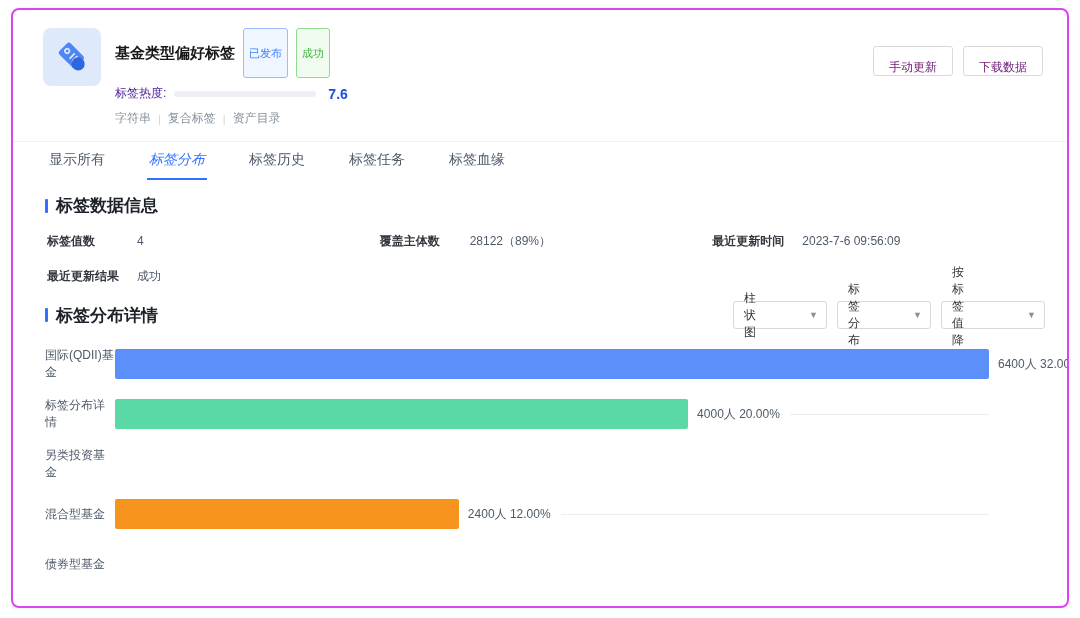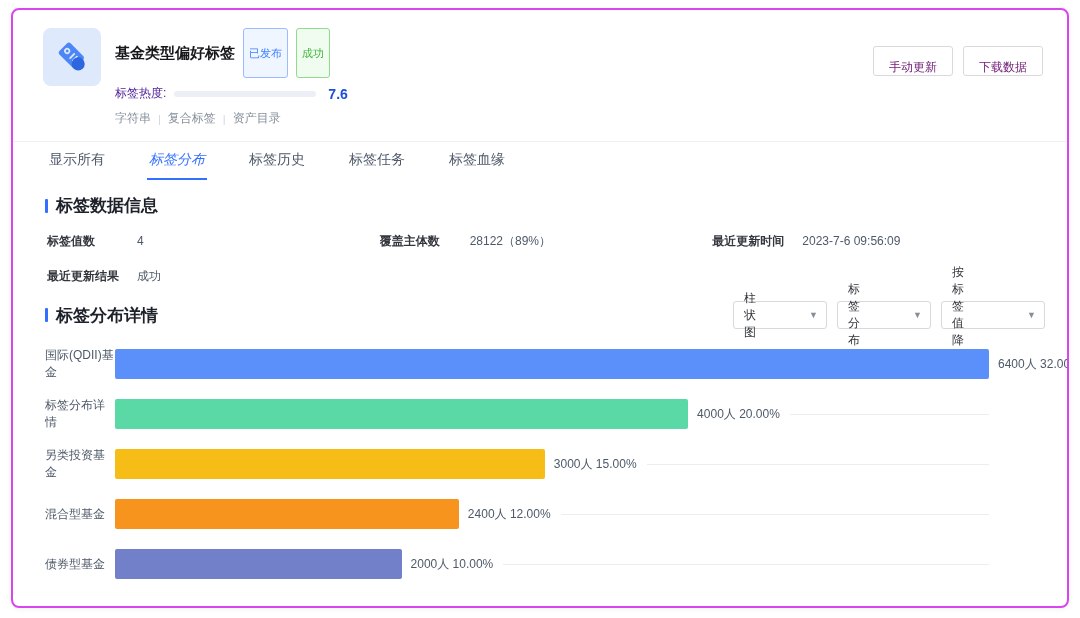--- a/index.html
+++ b/index.html
@@ -173,41 +173,31 @@
       <div class="chart-row">
         <div class="row-label">标签分布详情</div>
         <div class="row-plot">
             <div class="bar" style="width: 65.5738%; background: rgb(90, 216, 166);"></div>
           <div class="bar-value">4000人  20.00%</div>
           <div class="row-line"></div>
           </div>
       </div>
       <div class="chart-row">
         <div class="row-label">另类投资基金</div>
-        <div class="row-plot">
-            <div class="bar" style="width: 49.1803%; background: rgb(246, 189, 22);"></div>
-          <div class="bar-value">3000人  15.00%</div>
-          <div class="row-line"></div>
-          </div>
       </div>
       <div class="chart-row">
         <div class="row-label">混合型基金</div>
         <div class="row-plot">
             <div class="bar" style="width: 39.3443%; background: rgb(246, 148, 29);"></div>
           <div class="bar-value">2400人  12.00%</div>
           <div class="row-line"></div>
           </div>
       </div>
       <div class="chart-row">
         <div class="row-label">债券型基金</div>
-        <div class="row-plot">
-            <div class="bar" style="width: 32.7869%; background: rgb(114, 128, 201);"></div>
-          <div class="bar-value">2000人  10.00%</div>
-          <div class="row-line"></div>
-          </div>
       </div>
       <div class="chart-row">
         <div class="row-label">其他</div>
       </div>
 
     </div>
   </div>
 </div>
 
 </body></html>

